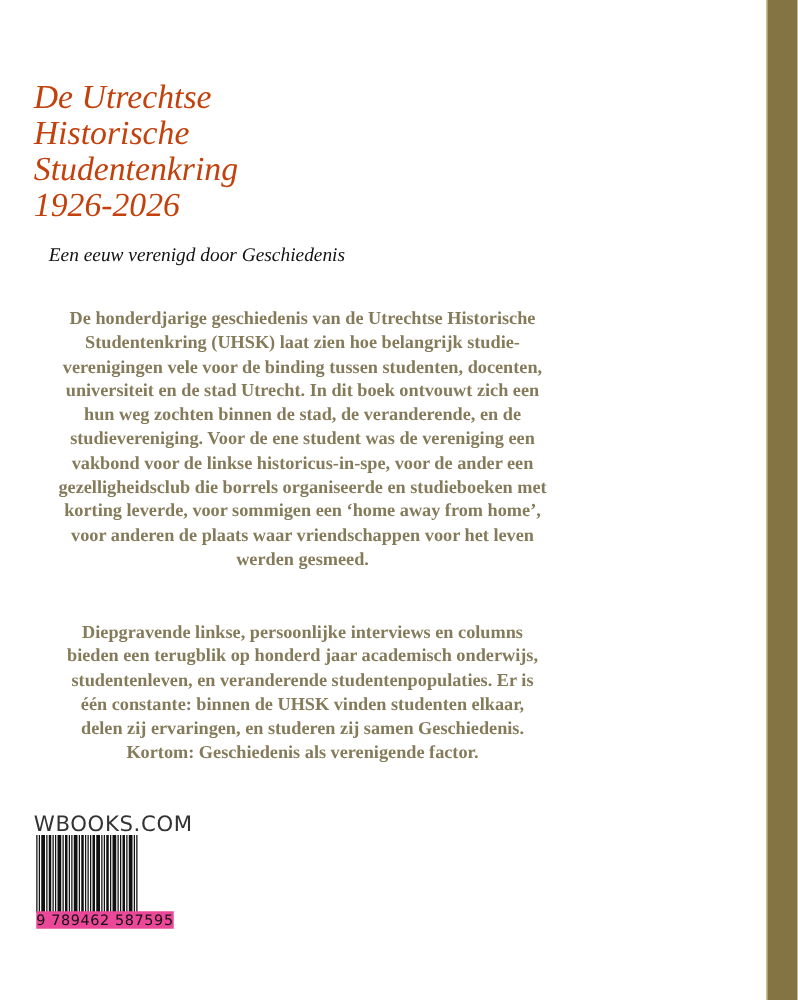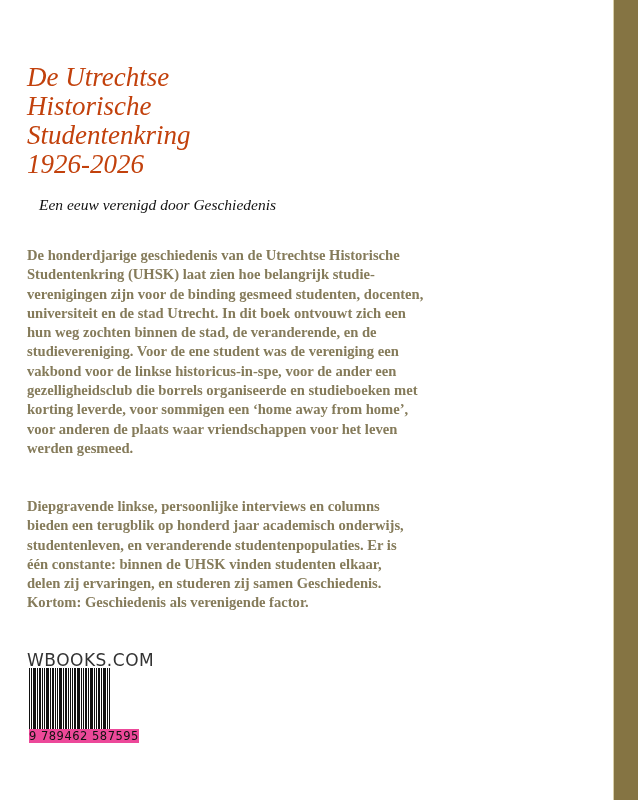--- a/index.html
+++ b/index.html
@@ -23,21 +23,21 @@
       position: absolute; left: 27px; top: 184px; margin: 12px;
       font-family: "Liberation Serif", serif;
       font-style: italic; font-size: 15.5px; color: #111;
     }
     .para {
       position: absolute; left: 27px; margin: 0; width: 430px;
       font-family: "Liberation Serif", serif;
       font-weight: bold; font-size: 14.6px; line-height: 19.3px;
       color: #857b5a;
     }
-    .para span { display: block; white-space: nowrap; }
+    .para span { display: block; white-space: nowrap; text-align: center; }
     #p1 { top: 246px; }
     #p2 { top: 497px; }
     .site {
       position: absolute; left: 27px; top: 650px;
       font-family: "DejaVu Sans", sans-serif; font-size: 17px;
       letter-spacing: 0.5px; color: #333;
     }
     .barcode {
       position: absolute; left: 29px; top: 668px; width: 92px; height: 62px;
       display: flex; align-items: stretch; background: #fff;
@@ -59,21 +59,21 @@
   <span>Historische</span>
   <span>Studentenkring</span>
   <span>1926-2026</span>
 </h1>
 
 <p class="subtitle">Een eeuw verenigd door Geschiedenis</p>
 
 <div class="para" id="p1">
   <span>De honderdjarige geschiedenis van de Utrechtse Historische</span>
   <span>Studentenkring (UHSK) laat zien hoe belangrijk studie-</span>
-  <span>verenigingen zijn voor de binding gesmeed studenten, docenten,</span>
+  <span>verenigingen vele voor de binding tussen studenten, docenten,</span>
   <span>universiteit en de stad Utrecht. In dit boek ontvouwt zich een</span>
   <span>hun weg zochten binnen de stad, de veranderende, en de</span>
   <span>studievereniging. Voor de ene student was de vereniging een</span>
   <span>vakbond voor de linkse historicus-in-spe, voor de ander een</span>
   <span>gezelligheidsclub die borrels organiseerde en studieboeken met</span>
   <span>korting leverde, voor sommigen een ‘home away from home’,</span>
   <span>voor anderen de plaats waar vriendschappen voor het leven</span>
   <span>werden gesmeed.</span>
 </div>
 

